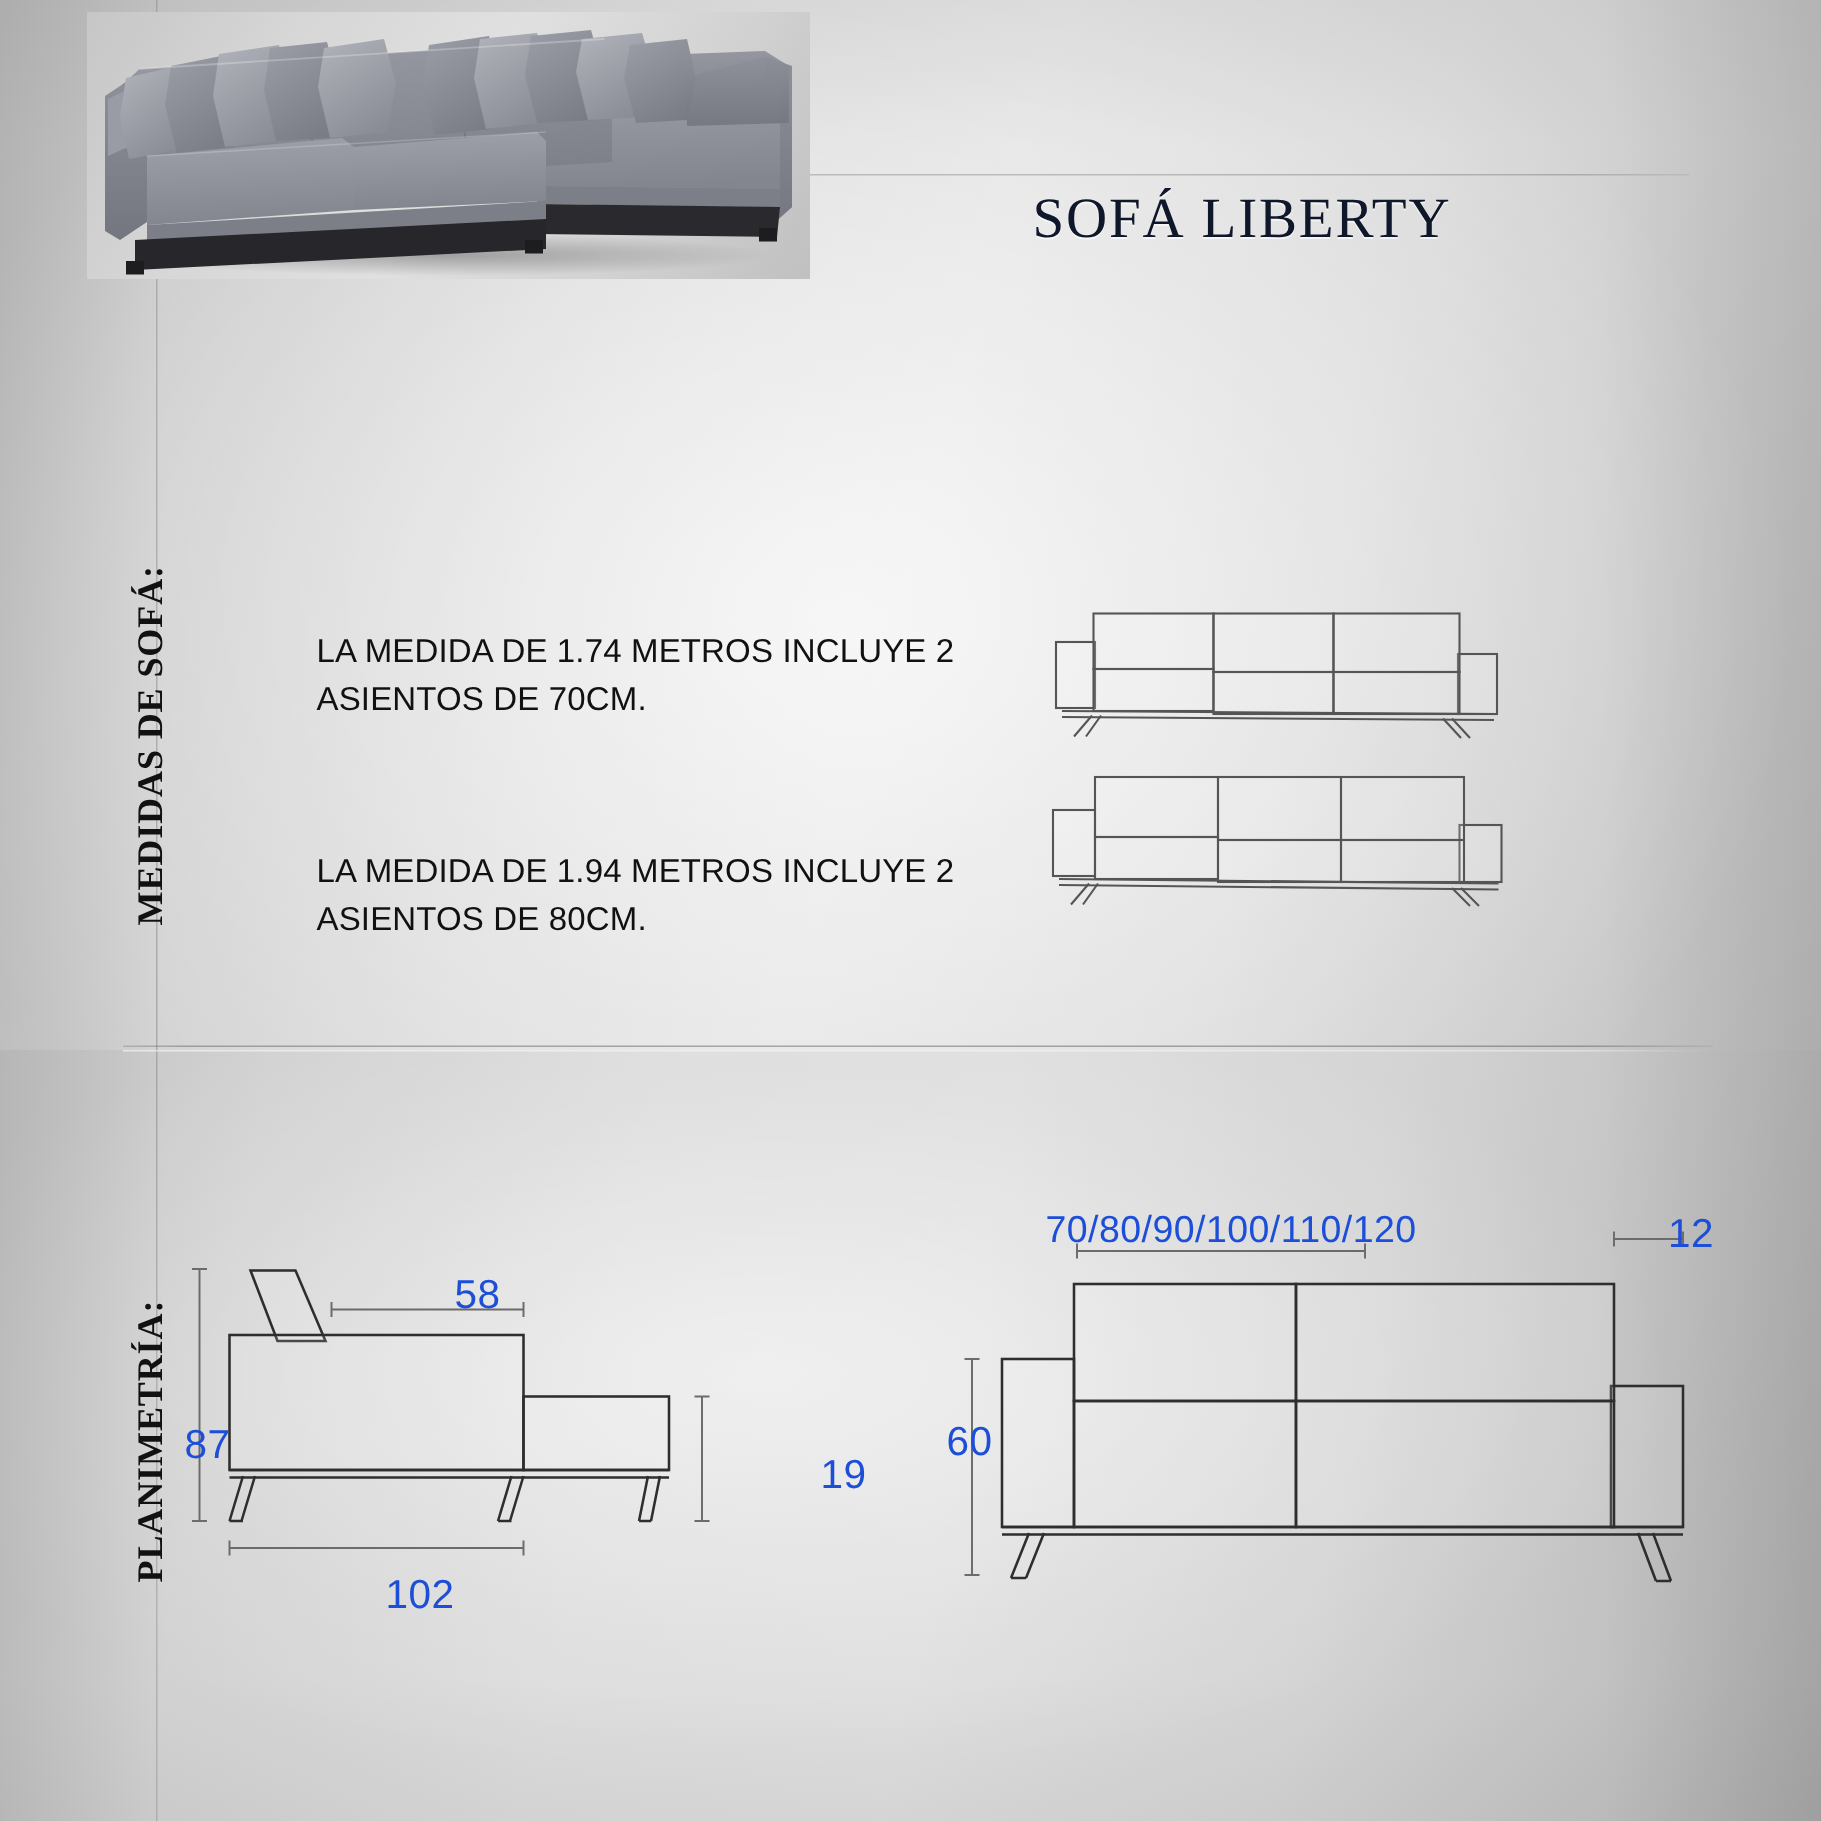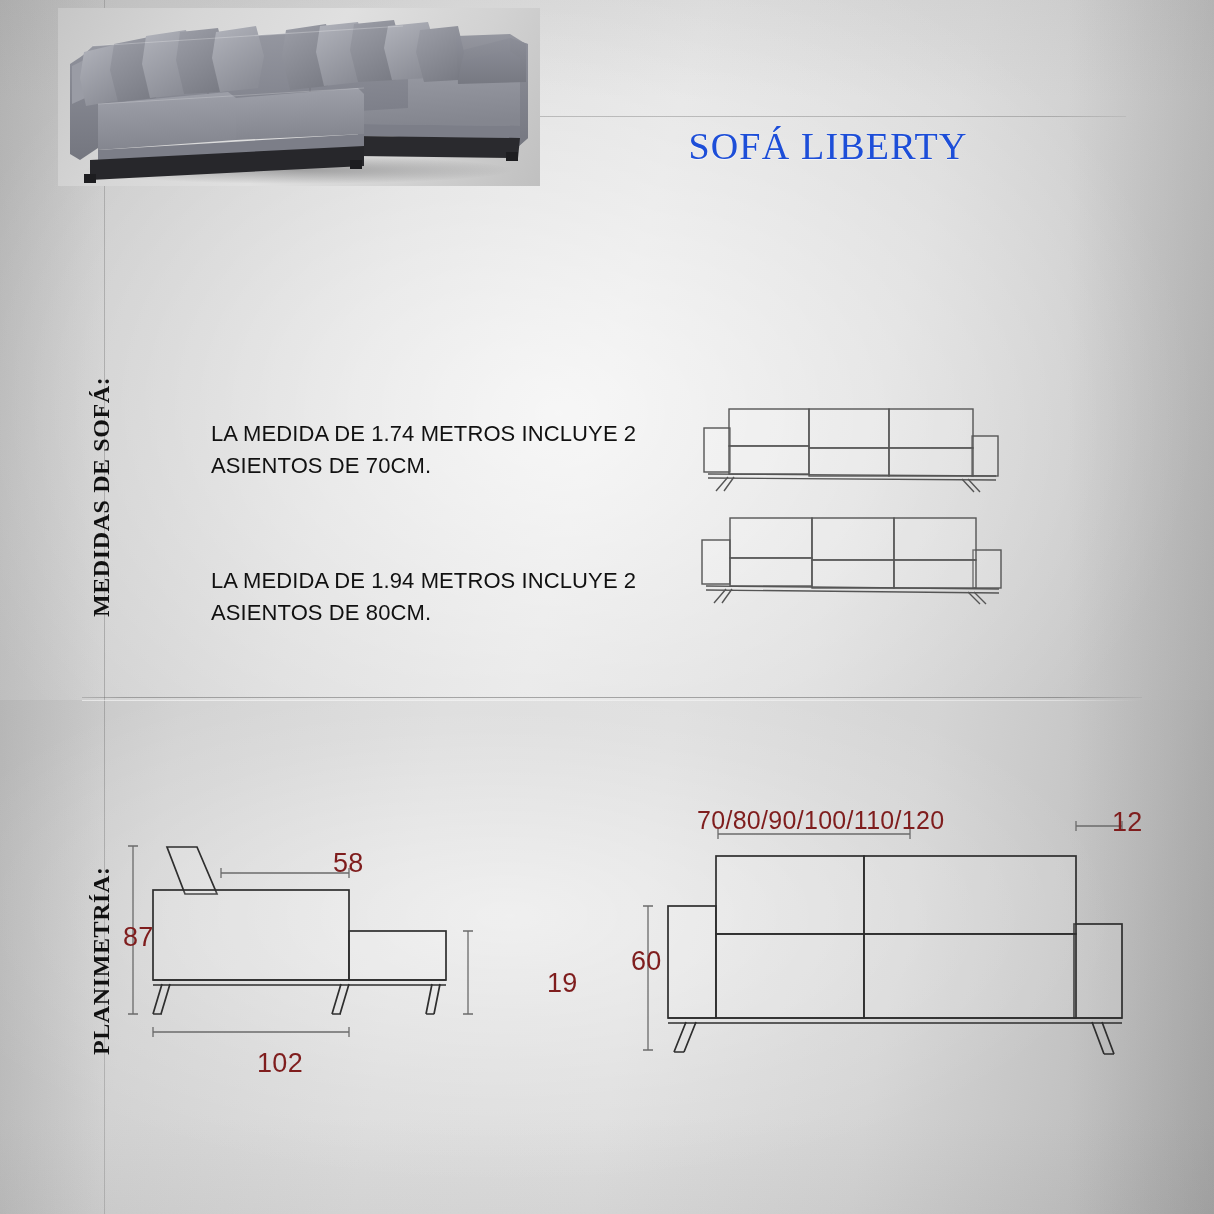--- a/index.html
+++ b/index.html
@@ -99,21 +99,21 @@
   }
   .title-sub {
     position: absolute;
     left: 530px;
     top: 127px;
     width: 596px;
     text-align: center;
     font-family: "Liberation Serif", serif;
     font-size: 38px;
     letter-spacing: 1.2px;
-    color: #1d4ed8;
+    color: #0f172a;
     text-shadow: 0 1px 0 rgba(255,255,255,0.58);
     line-height: 1;
     white-space: nowrap;
   }
   .desc {
     position: absolute;
     left: 275px;
     top: 190px;
     width: 800px;
     text-align: center;
@@ -158,21 +158,21 @@
   .ln { fill: none; stroke: #555; stroke-width: 1.4; }
   .ln-dark { fill: none; stroke: #2e2e2e; stroke-width: 1.7; }
   .face { fill: rgba(255,255,255,0.16); stroke: #555; stroke-width: 1.4; }
   .face-d { fill: rgba(255,255,255,0.13); stroke: #2e2e2e; stroke-width: 1.7; }
   .dim { fill: none; stroke: #6b6b6b; stroke-width: 1.3; }
 
   .dim-label {
     position: absolute;
     font-family: "Liberation Sans", sans-serif;
     font-size: 27px;
-    color: #7f1d1d;
+    color: #1d4ed8;
     white-space: nowrap;
     letter-spacing: 0.3px;
   }
   .dim-label.small { font-size: 25px; }
 
   
   #photo-wrap {
     position: absolute;
     left: 58px;
     top: 8px;
@@ -337,22 +337,22 @@
     <path class="ln-dark" d="M287,144 L281,174 M295,144 L289,174 M281,174 L289,174"></path>
 
     <path class="dim" d="M-12,6 L-12,174 M-17,6 L-7,6 M-17,174 L-7,174"></path>
 
     <path class="dim" d="M76,33 L204,33 M76,28 L76,38 M204,28 L204,38"></path>
 
     <path class="dim" d="M8,192 L204,192 M8,187 L8,197 M204,187 L204,197"></path>
 
     <path class="dim" d="M323,91 L323,174 M318,91 L328,91 M318,174 L328,174"></path>
   </svg>
-  <div class="dim-label" style="left:123px; top:922px;">87</div>
-  <div class="dim-label" style="left:303px; top:848px;margin-left:30px;">58</div>
+  <div class="dim-label" style="left:123px; top:948px;">87</div>
+  <div class="dim-label" style="left:303px; top:848px;">58</div>
   <div class="dim-label" style="left:257px; top:1048px;">102</div>
   <div class="dim-label" style="left:547px; top:968px;">19</div>
 
   <svg class="svg-layer" style="left:672px; top:840px;" width="470" height="220" viewBox="0 0 470 220">
 
     <rect class="face-d" x="-4" y="66" width="48" height="112"></rect>
 
     <rect class="face-d" x="402" y="84" width="48" height="94"></rect>
 
     <rect class="face-d" x="44" y="16" width="148" height="78"></rect>

